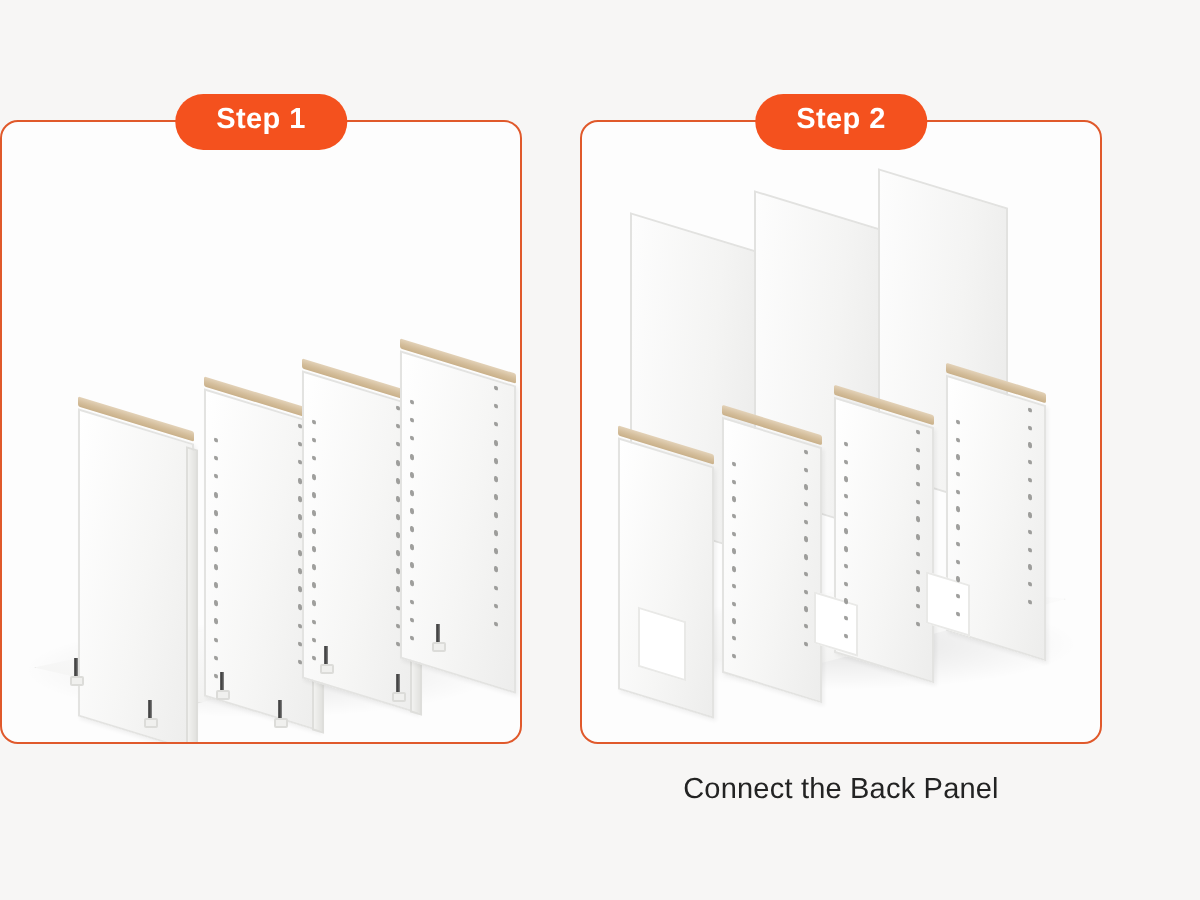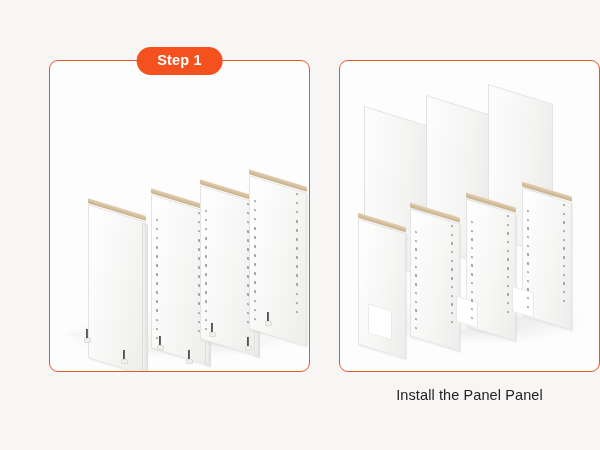--- a/index.html
+++ b/index.html
@@ -8,21 +8,21 @@
     background:#f7f6f5;
     font-family:"Liberation Sans", sans-serif;
     overflow:hidden;
     position:relative;
   }
   .page{position:absolute;inset:0;}
 
   
   .steps{
     position:absolute;left:0;top:0;width:600px;height:358px;
-    display:flex;justify-content:flex-end;align-items:flex-start;
+    display:flex;justify-content:flex-start;align-items:flex-start;
     gap:29px;padding-top:60px;box-sizing:border-box;
   }
   .step-col{width:261px;display:flex;flex-direction:column;align-items:center;}
 
   .card{
     position:relative;
     width:261px;height:312px;
     box-sizing:border-box;
     border:1px solid #e0592b;
     border-radius:9px;
@@ -266,20 +266,21 @@
               <div class="pin"></div>
               <div class="cap"></div>
             </div>
         </div>
       </div>
 
     </div>
 
     <div class="step-col">
       <div class="card">
+        <div class="badge">Step 2</div>
 
         <div class="stage">
           <div class="shadow" style="left:14px;top:238px;width:235px;height:46px;"></div>
 
           <div class="backpanel" style="left:24px;top:55px;width:63px;height:150px;transform:skewY(17deg);"></div>
           <div class="backpanel" style="left:86px;top:44px;width:63px;height:150px;transform:skewY(17deg);"></div>
           <div class="backpanel" style="left:148px;top:33px;width:63px;height:150px;transform:skewY(17deg);"></div>
 
           <div class="base" style="left:18px;top:228px;width:222px;height:46px;
                       clip-path:polygon(0% 62%, 62% 0%, 100% 22%, 36% 100%);"></div>
@@ -378,17 +379,17 @@
               <i></i>
               <i></i>
               <i></i>
               <i></i>
               <i></i>
               <i></i>
           </div>
         </div>
       </div>
 
-      <div class="caption">Install the Panel Panel</div>
+      <div class="caption">Connect the Back Panel</div>
     </div>
 
   </div>
 </div>
 
 </body></html>

